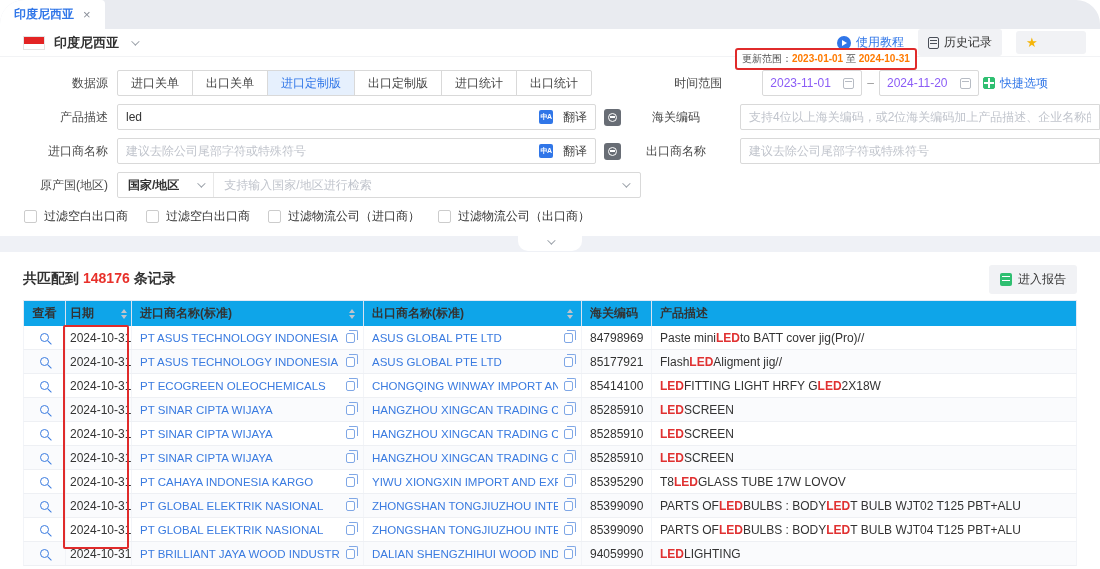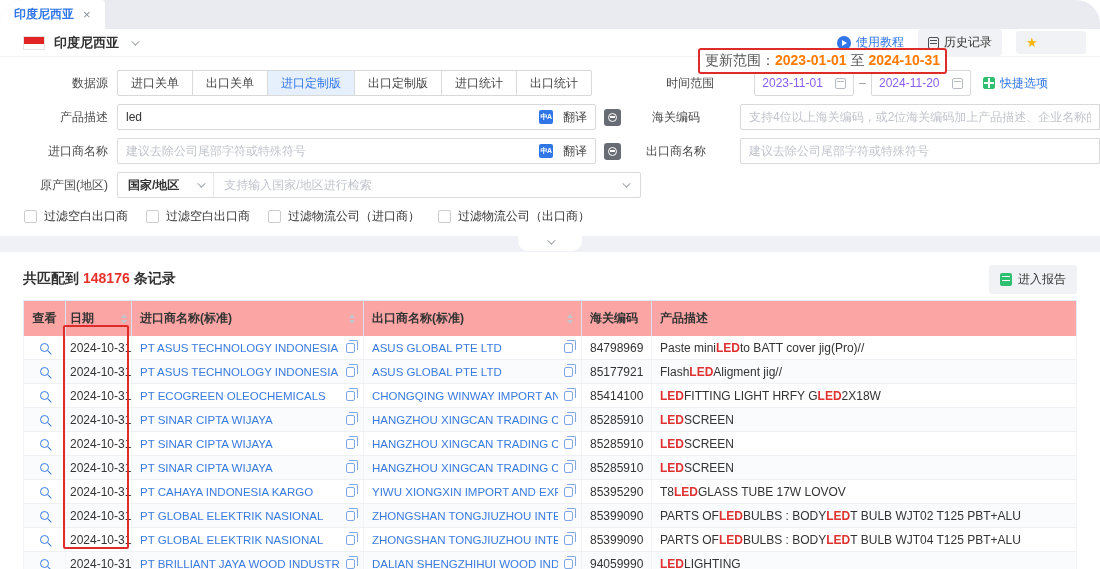--- a/index.html
+++ b/index.html
@@ -24,42 +24,42 @@
   .ic-play { width:14px; height:14px; border-radius:50%; background:var(--accent,#3076e8); position:relative; display:inline-block; }
   .ic-play::after { content:''; position:absolute; left:5px; top:4px; border-left:5px solid #fff; border-top:3px solid transparent; border-bottom:3px solid transparent; }
   .history-btn { display:flex; align-items:center; gap:5px; background:#f1f2f5; border-radius:3px; padding:5px 10px; color:#333; cursor:pointer; }
   .ic-doc { width:11px; height:12px; border:1.4px solid #4a4f58; border-radius:2px; position:relative; display:inline-block; }
   .ic-doc::after { content:''; position:absolute; left:1px; right:1px; top:2px; height:5px;
       background:linear-gradient(#4a4f58 1.2px, transparent 1.2px, transparent 3px, #4a4f58 3px, #4a4f58 4.2px, transparent 4.2px); }
   .star-btn { display:flex; align-items:center; gap:5px; background:#f1f2f5; border-radius:3px; padding:5px 10px; width:70px; }
   .ic-star { color:#f5b50a; font-size:13px; line-height:1; }
 
   
-  .update-box { position:absolute; left:698px; top:48px; z-index:5; background:#fff; border:2px solid var(--hl-red,#e02b2b); border-radius:3px; padding:2px 5px; font-size:14px; color:#555; white-space:nowrap; }
+  .update-box { position:absolute; left:735px; top:48px; z-index:5; background:#fff; border:2px solid var(--hl-red,#e02b2b); border-radius:3px; padding:2px 5px; font-size:10px; color:#555; white-space:nowrap; }
   .update-box b { color:var(--date-orange,#ff7a00); font-weight:bold; }
 
   
   .filter-panel { position:relative; height:196px; background:#fff; border-top:1px solid #f2f3f5; padding-top:13px; }
   .frow { display:flex; align-items:center; margin:0 0 8px 0; padding-left:28px; height:26px; }
   .flabel { width:80px; text-align:right; margin-right:9px; color:#4a4a4a; flex:none; }
   .rlabel { width:110px; text-align:center; margin-right:9px; color:#4a4a4a; flex:none; }
 
   .seg-group { display:flex; }
   .seg { height:26px; padding:0 13px; background:#fff; border:1px solid #d9d9d9; color:#444; font-size:12px; line-height:24px; cursor:pointer; margin-left:-1px; font-family:inherit; }
   .seg:first-child { margin-left:0; border-radius:2px 0 0 2px; }
   .seg:last-child { border-radius:0 2px 2px 0; }
   .seg.active { background:var(--active-tab-bg,#e6f0fd); color:var(--accent,#3076e8); position:relative; }
 
   .time-group { margin-left:auto; display:flex; align-items:center; margin-right:52px; }
   .date-box { width:100px; height:26px; border:1px solid #d9d9d9; border-radius:2px; display:flex; align-items:center; padding:0 7px; gap:6px; background:#fff; }
   .date-box input { border:none; outline:none; width:100%; font-size:12px; color:#8b5cf6; font-family:inherit; background:transparent; }
   .range-dash { color:#999; margin:0 5px; }
   .ic-cal { width:11px; height:11px; border:1px solid #b7bcc4; border-radius:2px; position:relative; flex:none; }
   .ic-cal::before { content:''; position:absolute; left:1px; right:1px; top:2.5px; height:1px; background:#b7bcc4; }
-  .quick { display:flex; align-items:center; gap:5px; margin-left:12px; color:var(--accent,#3076e8); cursor:pointer; white-space:nowrap; }
+  .quick { display:flex; align-items:center; gap:5px; margin-left:4px; color:var(--accent,#3076e8); cursor:pointer; white-space:nowrap; }
   .ic-grid { width:12px; height:12px; border-radius:2px; background:
       linear-gradient(#fff 0 0) 50% 50% / 2px 100% no-repeat,
       linear-gradient(#fff 0 0) 50% 50% / 100% 2px no-repeat,
       var(--green,#2fbf71); border:1px solid var(--green,#2fbf71); }
 
   .inp-wrap { display:flex; align-items:center; width:494px; height:26px; border:1px solid #d9d9d9; border-radius:2px; background:#fff; padding:0 8px; }
   .inp-wrap input { flex:1; border:none; outline:none; font-size:12px; color:#333; font-family:inherit; min-width:0; background:transparent; }
   .inp-wrap input::placeholder, .r-input input::placeholder { color:#c0c4cc; }
   .translate-btn { display:flex; align-items:center; gap:10px; color:#444; cursor:pointer; flex:none; padding-left:8px; }
   .ic-trans { width:14px; height:14px; border-radius:2px; background:var(--accent,#3076e8); color:#fff; font-size:7px; display:flex; align-items:center; justify-content:center; letter-spacing:-0.5px; font-weight:bold; }
@@ -90,21 +90,21 @@
   .results { margin-top:6px; }
   .results-head { display:flex; align-items:center; justify-content:space-between; height:42px; padding:0 23px; }
   .count-line { font-size:14px; font-weight:bold; color:#333; }
   .count-line b { color:var(--count-red,#e8302a); margin:0 4px; }
   .report-btn { display:flex; align-items:center; gap:6px; background:#f1f2f5; border-radius:3px; padding:6px 11px; color:#333; font-size:12px; cursor:pointer; }
   .ic-report { width:12px; height:13px; background:var(--green,#2fbf71); border-radius:2px; position:relative; }
   .ic-report::after { content:''; position:absolute; left:2px; right:2px; top:3px; height:6px;
       background:linear-gradient(#fff 1.3px, transparent 1.3px, transparent 4px, #fff 4px, #fff 5.3px, transparent 5.3px); }
 
   .table-wrap { position:relative; margin:0 23px; }
-  .thead { display:flex; height:36px; background:#fca5a5; align-items:flex-end; font-weight:bold; color:#333; border:1px solid #e2eaf6; border-bottom:none; }
+  .thead { display:flex; height:26px; background:#0ea5e9; align-items:flex-end; font-weight:bold; color:#333; border:1px solid #e2eaf6; border-bottom:none; }
   .th { display:flex; align-items:center; height:100%; padding:0 8px; border-right:1px solid #d8e2f0; }
   .th:last-child { border-right:none; }
   .th.between { justify-content:space-between; }
   .trow { display:flex; height:24px; align-items:center; background:#fff; border-bottom:1px solid #eef0f4; border-left:1px solid #f2f4f8; border-right:1px solid #f2f4f8; }
   .trow:nth-child(even) { background:#fafbfd; }
   .td { display:flex; align-items:center; height:100%; padding:0 8px; border-right:1px solid #f2f4f8; overflow:hidden; white-space:nowrap; }
   .td:last-child { border-right:none; }
   .col-view { width:42px; justify-content:center; flex:none; }
   .col-date { width:66px; flex:none; padding:0 4px; }
   .col-imp { width:232px; flex:none; }

